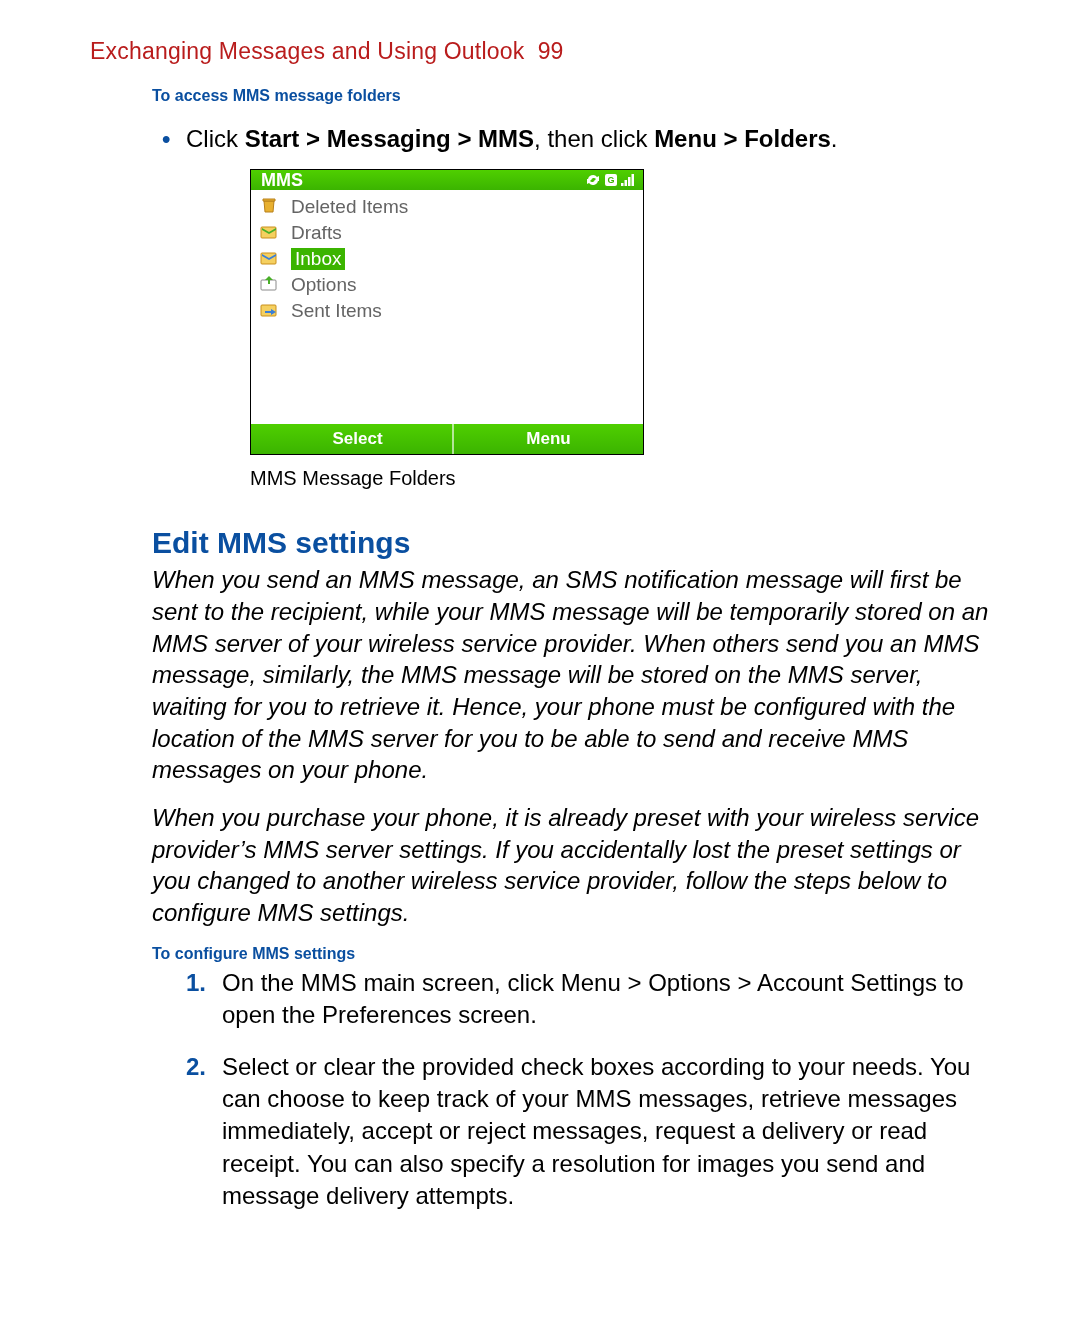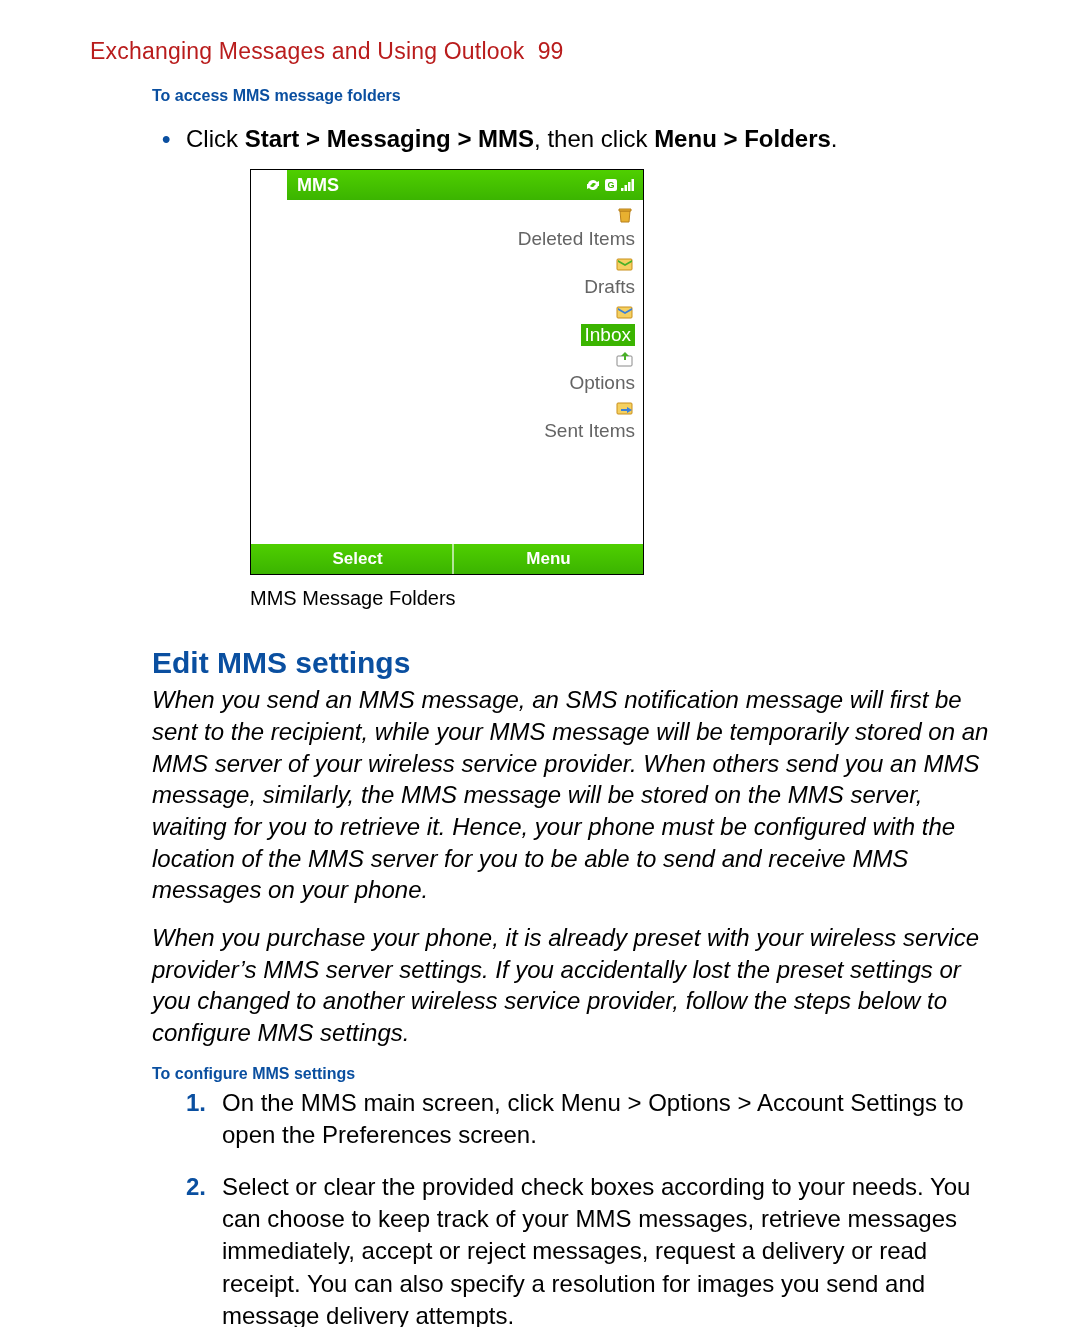--- a/index.html
+++ b/index.html
@@ -46,48 +46,46 @@
   }
   .phone {
     width: 392px;
     background: #ffffff;
     border: 1px solid #000;
   }
   .phone .titlebar {
     display: flex;
     align-items: center;
     justify-content: space-between;
-    height: 30px;
+    height: 20px;
     padding: 0 8px 0 10px;
     background: linear-gradient(#4fcf00, #3bb400);
     color: #fff;
     font-weight: 700;
     font-size: 18px;
     font-family: Tahoma, Arial, sans-serif;
-    margin-left: 36px;
   }
   .phone .titlebar .status {
     display: flex;
     align-items: center;
     gap: 4px;
     font-size: 13px;
   }
   .phone .list {
     background: #fff;
     padding: 4px 0 0 0;
     font-family: Tahoma, Arial, sans-serif;
   }
   .phone .list-item {
     display: flex;
-    align-items: flex-end;
-    gap: 4px;
+    align-items: flex-start;
+    gap: 12px;
     padding: 2px 8px;
     font-size: 19px;
     color: #646464;
-    flex-direction: column;
   }
   .phone .list-item.selected .label {
     background: #3bb400;
     color: #fff;
     padding: 0 4px;
   }
   .phone .list-item .icon {
     width: 20px;
     height: 18px;
     display: inline-block;

